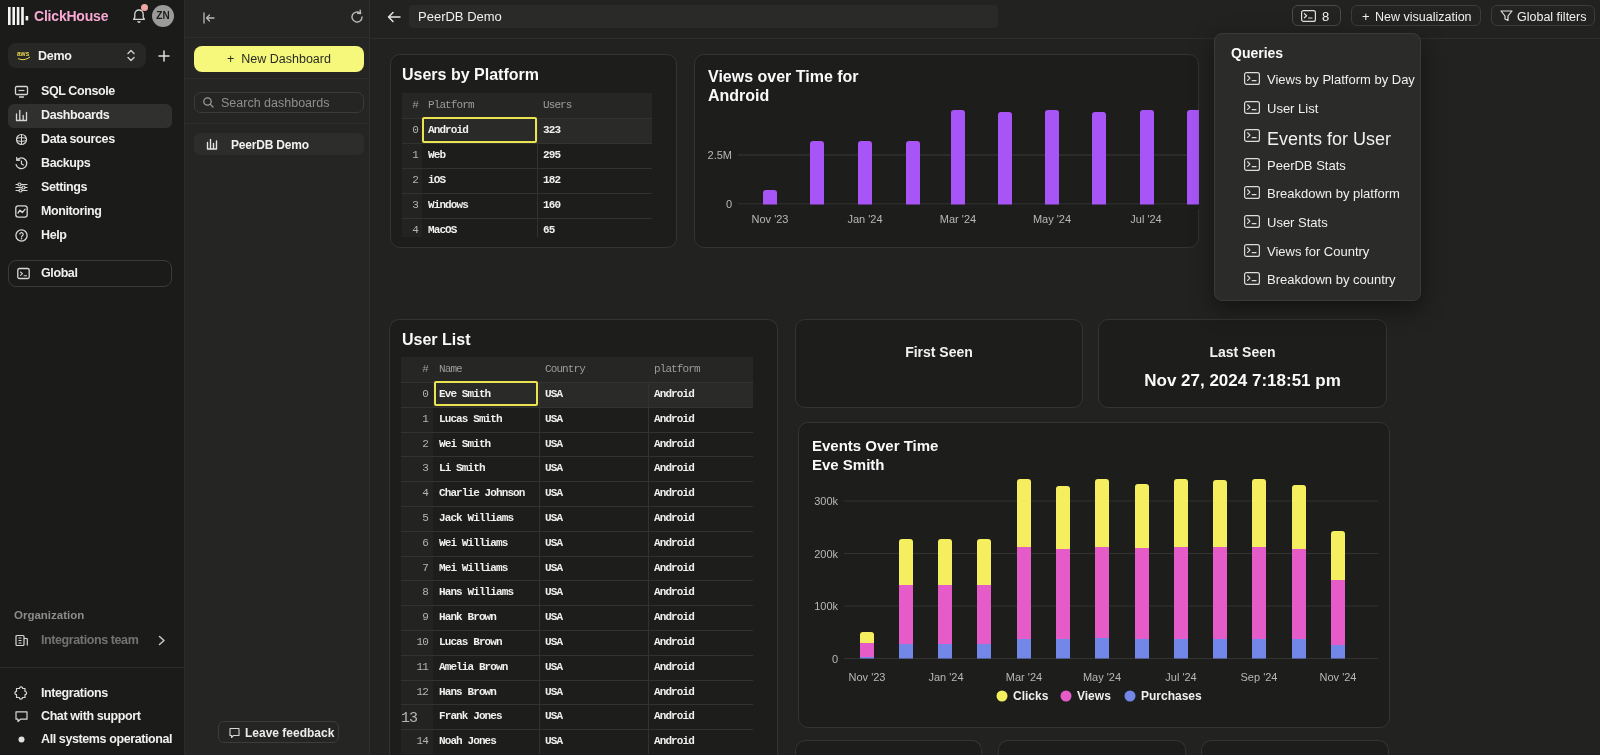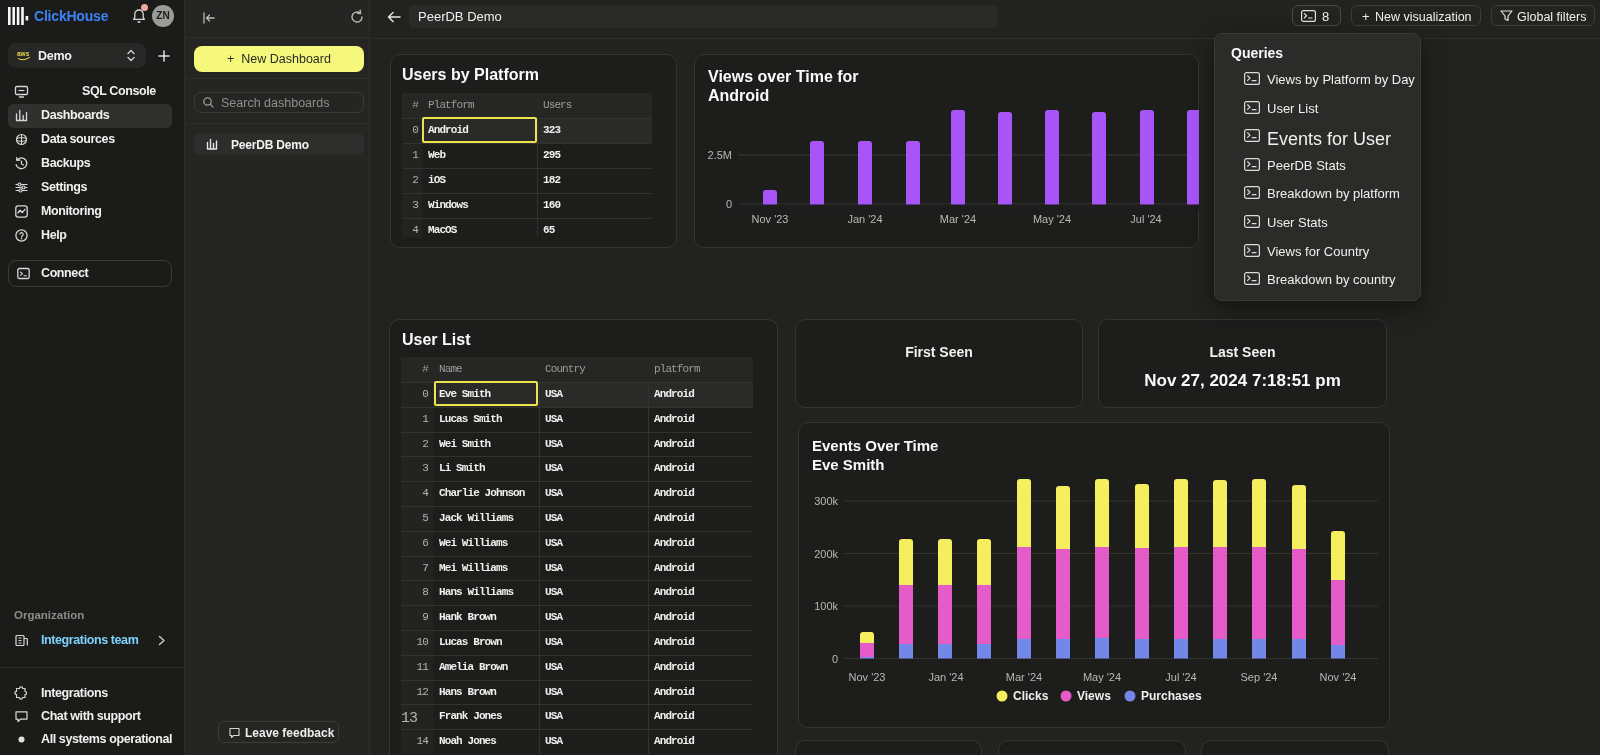--- a/index.html
+++ b/index.html
@@ -16,21 +16,21 @@
 
   <div class="abs" id="sb1" style="left:0;top:0;width:185px;height:755px;background:#1b1b1a;border-right:1px solid #2c2c2a;">
 
     <svg class="abs" style="left:8px;top:6px;" width="22" height="20" viewBox="0 0 22 20">
       <rect x="0" y="1" width="2.6" height="18" fill="#f5f5f5"></rect>
       <rect x="4.4" y="1" width="2.6" height="18" fill="#f5f5f5"></rect>
       <rect x="8.8" y="1" width="2.6" height="18" fill="#f5f5f5"></rect>
       <rect x="13.2" y="1" width="2.6" height="18" fill="#f5f5f5"></rect>
       <rect x="17.6" y="10" width="2.6" height="4.4" fill="#f5f5f5"></rect>
     </svg>
-    <div class="abs" style="left:34px;top:8px;font-size:14px;font-weight:bold;color:#3b82f6;letter-spacing:-0.2px;">ClickHouse</div>
+    <div class="abs" style="left:34px;top:8px;font-size:14px;font-weight:bold;color:#f9a8d4;letter-spacing:-0.2px;">ClickHouse</div>
 
     <svg class="abs" style="left:131px;top:8px;" width="16" height="16" viewBox="0 0 16 16">
       <path d="M8 2 a4.2 4.2 0 0 1 4.2 4.2 v3.1 l1.2 2 H2.6 l1.2 -2 V6.2 A4.2 4.2 0 0 1 8 2 Z" fill="none" stroke="#d8d8d8" stroke-width="1.3" stroke-linejoin="round"></path>
       <path d="M6.6 13.4 a1.6 1.6 0 0 0 2.8 0" fill="none" stroke="#d8d8d8" stroke-width="1.3"></path>
     </svg>
     <div class="abs" style="left:141px;top:4px;width:7px;height:7px;border-radius:50%;background:#efa9a2;"></div>
 
     <div class="abs" style="left:152px;top:5px;width:22px;height:22px;border-radius:50%;background:#9b9b99;color:#1c1c1b;font-size:10px;font-weight:bold;text-align:center;line-height:22px;">ZN</div>
 
     <div class="abs" style="left:8px;top:43px;width:138px;height:25px;background:#272726;border-radius:8px;"></div>
@@ -46,21 +46,21 @@
     <svg class="abs" style="left:157px;top:49px;" width="14" height="14" viewBox="0 0 14 14">
       <path d="M7 2 V12 M2 7 H12" stroke="#e0e0e0" stroke-width="1.5" stroke-linecap="round"></path>
     </svg>
 
     <div id="nav">
         <svg class="abs" style="left:14px;top:84px;" width="15" height="15" viewBox="0 0 15 15">
           <rect x="1.5" y="2.5" width="12" height="8" rx="1.2" stroke="#d8d8d6" stroke-width="1.3" fill="none"></rect>
           <path d="M5.5 13 H9.5" stroke="#d8d8d6" stroke-width="1.3" stroke-linecap="round"></path>
           <path d="M4.5 6.5 H10.5" stroke="#d8d8d6" stroke-width="1.2"></path>
         </svg>
-        <div class="abs" style="left:41px;top:84px;font-size:12.5px;font-weight:600;letter-spacing:-0.4px;color:#f0f0ee;margin-left:41px;">SQL Console</div>
+        <div class="abs" style="left:41px;top:84px;font-size:12.5px;font-weight:600;letter-spacing:-0.4px;color:#f0f0ee;">SQL Console</div>
         <div class="abs" style="left:8px;top:104px;width:164px;height:24px;background:#30302f;border-radius:6px;"></div>
         <svg class="abs" style="left:14px;top:108px;" width="15" height="15" viewBox="0 0 15 15">
           <path d="M2.5 12.5 V6 M2.5 12.5 H12.5 M5.8 12.5 V2.5 M9.2 12.5 V7.5 M12.5 12.5 V4.5" stroke="#d8d8d6" stroke-width="1.3" fill="none" stroke-linecap="round"></path>
         </svg>
         <div class="abs" style="left:41px;top:108px;font-size:12.5px;font-weight:600;letter-spacing:-0.4px;color:#f0f0ee;">Dashboards</div>
         <svg class="abs" style="left:14px;top:132px;" width="15" height="15" viewBox="0 0 15 15">
           <circle cx="7.5" cy="7.5" r="5" stroke="#d8d8d6" stroke-width="1.2" fill="none"></circle>
           <ellipse cx="7.5" cy="7.5" rx="5" ry="1.9" stroke="#d8d8d6" stroke-width="1" fill="none"></ellipse>
           <path d="M7.5 2.5 V12.5" stroke="#d8d8d6" stroke-width="1"></path>
         </svg>
@@ -87,27 +87,27 @@
           <circle cx="7.5" cy="7.5" r="5.6" stroke="#d8d8d6" stroke-width="1.3" fill="none"></circle>
           <path d="M5.8 6 a1.7 1.7 0 1 1 2.4 1.9 c-0.5 0.3 -0.7 0.6 -0.7 1.2" stroke="#d8d8d6" stroke-width="1.2" fill="none" stroke-linecap="round"></path>
           <circle cx="7.5" cy="10.8" r="0.8" fill="#d8d8d6"></circle>
         </svg>
         <div class="abs" style="left:41px;top:228px;font-size:12.5px;font-weight:600;letter-spacing:-0.4px;color:#f0f0ee;">Help</div>
         <svg class="abs" style="left:16px;top:266px;" width="15" height="15" viewBox="0 0 15 15">
           <rect x="1.8" y="2.5" width="11.4" height="10" rx="1.6" stroke="#d8d8d6" stroke-width="1.3" fill="none"></rect>
           <path d="M4.5 6 L6.5 7.7 L4.5 9.4" stroke="#d8d8d6" stroke-width="1.1" fill="none" stroke-linecap="round" stroke-linejoin="round"></path>
           <path d="M8 9.8 H10.5" stroke="#d8d8d6" stroke-width="1.1" stroke-linecap="round"></path>
         </svg>
-        <div class="abs" style="left:41px;top:266px;font-size:12.5px;font-weight:600;letter-spacing:-0.4px;color:#f0f0ee;">Connect</div>
+        <div class="abs" style="left:41px;top:266px;font-size:12.5px;font-weight:600;letter-spacing:-0.4px;color:#f0f0ee;">Global</div>
         <svg class="abs" style="left:14px;top:633px;" width="15" height="15" viewBox="0 0 15 15">
           <rect x="2" y="2.5" width="8" height="10" rx="1" stroke="#d8d8d6" stroke-width="1.2" fill="none"></rect>
           <path d="M10 5.5 h2.5 a0.8 0.8 0 0 1 0.8 0.8 V12.5" stroke="#d8d8d6" stroke-width="1.2" fill="none"></path>
           <path d="M4.5 5 h3 M4.5 7.5 h3 M4.5 10 h3" stroke="#d8d8d6" stroke-width="1.1"></path>
         </svg>
-        <div class="abs" style="left:41px;top:633px;font-size:12.5px;font-weight:600;letter-spacing:-0.4px;color:#7dd3fc;">Integrations team</div>
+        <div class="abs" style="left:41px;top:633px;font-size:12.5px;font-weight:600;letter-spacing:-0.4px;color:#737373;">Integrations team</div>
         <svg class="abs" style="left:155px;top:634px;" width="13" height="13" viewBox="0 0 13 13">
           <path d="M4.5 2.5 L9 6.5 L4.5 10.5" stroke="#cacac8" stroke-width="1.5" fill="none" stroke-linecap="round" stroke-linejoin="round"></path>
         </svg>
         <svg class="abs" style="left:14px;top:686px;" width="15" height="15" viewBox="0 0 15 15">
           <path d="M5.5 2.5 a1.6 1.6 0 0 1 3.2 0 H11 V5.5 a1.6 1.6 0 0 1 0 3.2 V11.5 H8.5 a1.6 1.6 0 0 1 -3.2 0 H2.5 V8.5 a1.6 1.6 0 0 1 0 -3.2 V2.5 Z" stroke="#d8d8d6" stroke-width="1.2" fill="none" stroke-linejoin="round"></path>
         </svg>
         <div class="abs" style="left:41px;top:686px;font-size:12.5px;font-weight:600;letter-spacing:-0.4px;color:#f0f0ee;">Integrations</div>
         <svg class="abs" style="left:14px;top:709px;" width="15" height="15" viewBox="0 0 15 15">
           <path d="M2 2.8 h11 v7.4 h-6.5 l-2.5 2.3 v-2.3 H2 Z" stroke="#d8d8d6" stroke-width="1.2" fill="none" stroke-linejoin="round"></path>
         </svg>

